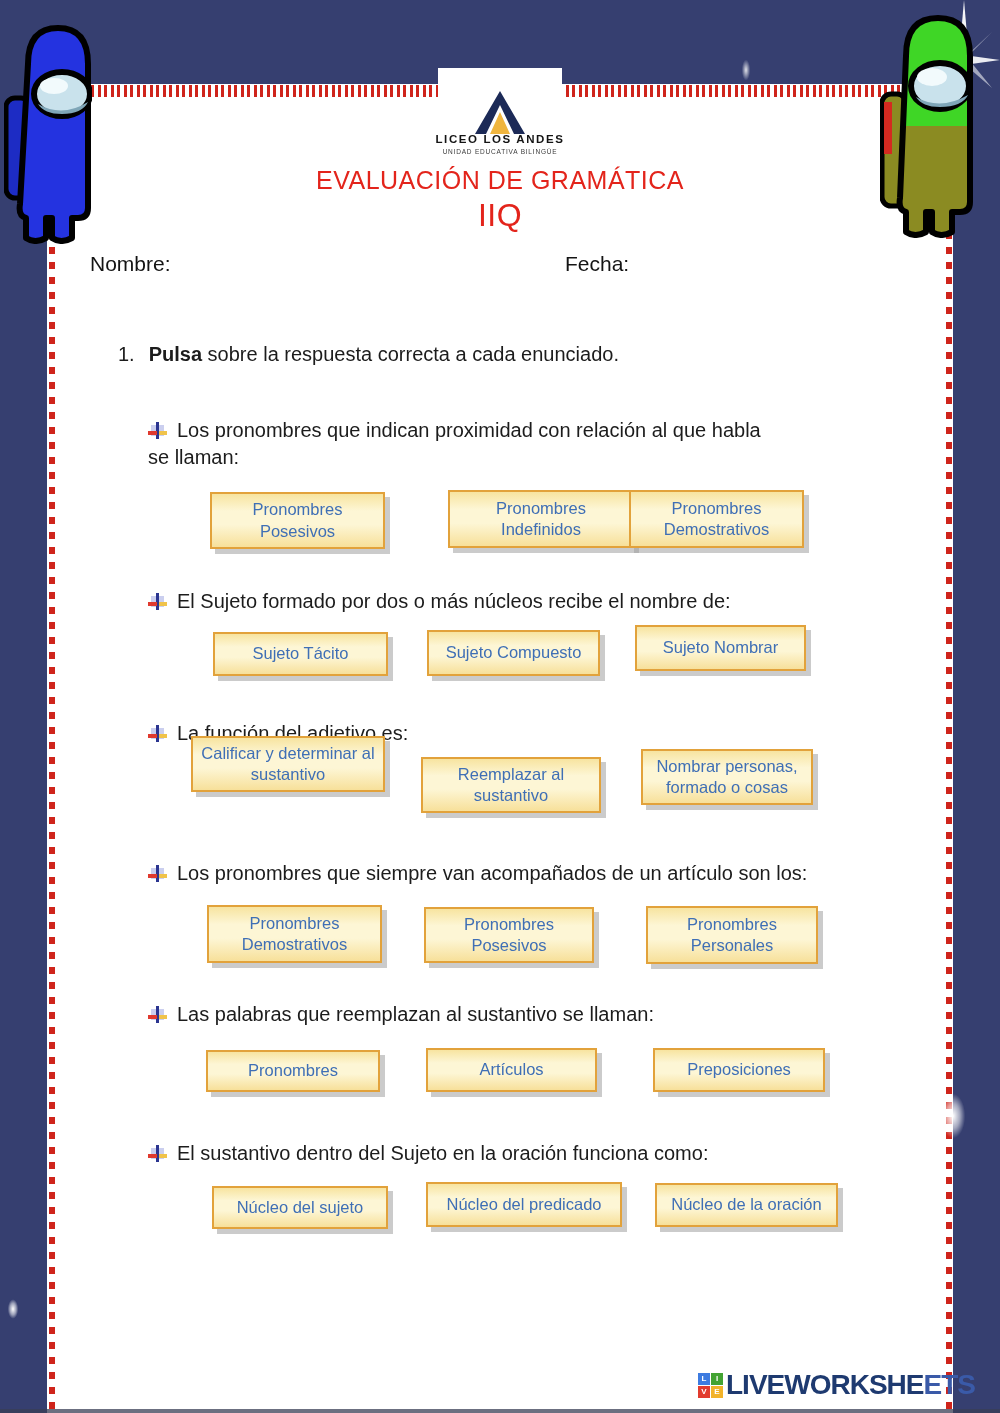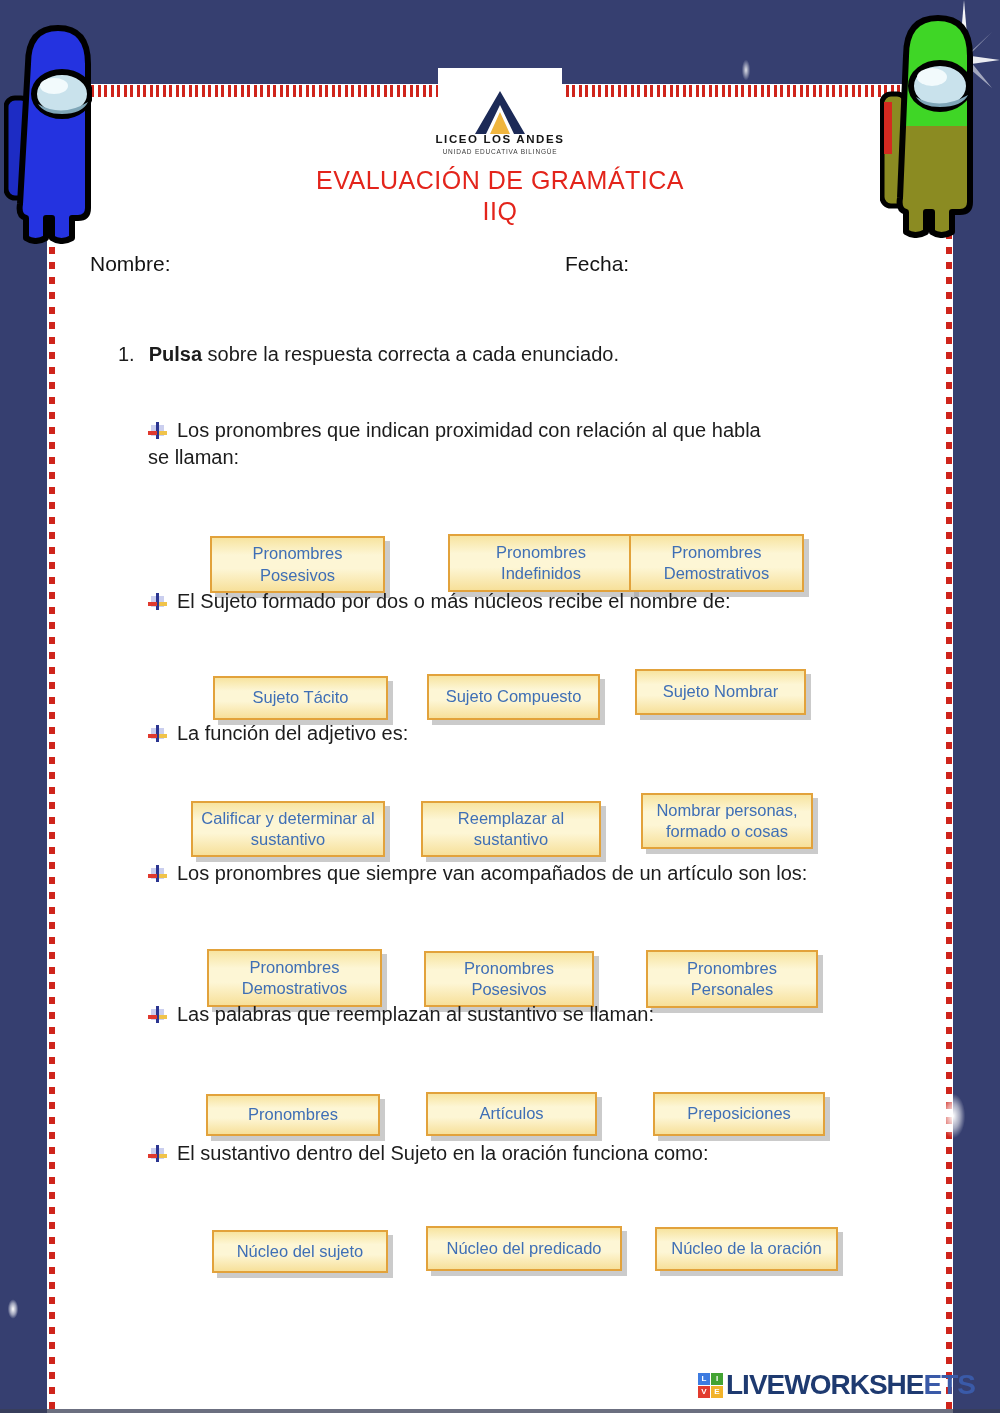--- a/index.html
+++ b/index.html
@@ -18,40 +18,40 @@
     background:repeating-linear-gradient(180deg,#cf241b 0 7px,rgba(0,0,0,0) 7px 15px);}
   .logo-box{position:absolute;left:438px;top:68px;width:124px;height:36px;background:#ffffff;}
   .logo-svg{position:absolute;left:470px;top:90px;}
   .logo-name{position:absolute;left:350px;top:133px;width:300px;text-align:center;
     font-size:11.5px;letter-spacing:1.6px;color:#141414;font-weight:600;}
   .logo-sub{position:absolute;left:350px;top:148px;width:300px;text-align:center;
     font-size:6.5px;letter-spacing:0.8px;color:#3a3a3a;}
   .title1{position:absolute;left:100px;top:166px;width:800px;text-align:center;
     font-size:25px;letter-spacing:0.5px;color:#e3241b;font-weight:500;}
   .title2{position:absolute;left:100px;top:197px;width:800px;text-align:center;
-    font-size:25px;letter-spacing:0.5px;color:#e3241b;font-weight:500;}
+    font-size:32px;letter-spacing:0.5px;color:#e3241b;font-weight:500;}
   .field-label{position:absolute;font-size:21px;color:#141414;}
   .instruction{position:absolute;left:118px;top:343px;font-size:20px;color:#1c1c1c;}
   .instruction .num{margin-right:14px;}
   .instruction b{font-weight:700;}
   
   .question{position:absolute;left:148px;width:800px;font-size:20px;color:#1c1c1c;line-height:1.35;}
   .qtext{white-space:pre-line;}
   .bullet{display:inline-block;position:relative;width:20px;height:17px;margin-right:9px;vertical-align:-2px;}
   .bullet .gl{position:absolute;left:3px;top:3px;width:13px;height:11px;background:rgba(125,135,215,0.40);}
   .bullet .vb{position:absolute;left:8px;top:0;width:3px;height:17px;background:#2b3590;}
   .bullet .hr{position:absolute;left:0;top:9px;width:9px;height:4px;background:#e03a2f;}
   .bullet .hy{position:absolute;left:11px;top:9px;width:8px;height:4px;background:#f0c34a;}
   
   .answer-btn{
     position:absolute;box-sizing:border-box;border:2px solid #e2a23b;
     background:linear-gradient(180deg,#f7e4a0 0%,#fdf6d5 32%,#fdf6d5 58%,#f7e09a 100%);
     color:#3f6fb5;font-size:16.5px;line-height:1.3;
     display:flex;align-items:center;justify-content:center;text-align:center;
-    box-shadow:5px 5px 0 rgba(160,160,160,0.55);cursor:pointer;padding:10px 8px;margin-top:44px;
+    box-shadow:5px 5px 0 rgba(160,160,160,0.55);cursor:pointer;padding:10px 8px;
   }
   
   .crew{position:absolute;}
   .sparkle-big{position:absolute;left:918px;top:0px;}
   .sparkle-mid{position:absolute;left:936px;top:1085px;width:34px;height:62px;
     background:radial-gradient(ellipse 50% 50% at 50% 50%,#ffffff 0%,rgba(255,255,255,0.55) 40%,rgba(255,255,255,0) 72%);}
   .sparkle-left{position:absolute;left:6px;top:1296px;width:14px;height:26px;
     background:radial-gradient(ellipse 50% 50% at 50% 50%,#ffffff 0%,rgba(255,255,255,0.5) 45%,rgba(255,255,255,0) 75%);}
   .sparkle-tiny{position:absolute;left:740px;top:55px;width:12px;height:30px;
     background:radial-gradient(ellipse 50% 50% at 50% 50%,rgba(255,255,255,0.85) 0%,rgba(255,255,255,0) 70%);}
@@ -136,21 +136,21 @@
   <div class="question" style="top:588px">
     <span class="bullet"><i class="gl"></i><i class="vb"></i><i class="hr"></i><i class="hy"></i></span><span class="qtext">El Sujeto formado por dos o más núcleos recibe el nombre de:</span>
   </div>
   <div class="answer-btn" style="left:213px;top:632px;width:175px;height:44px">Sujeto Tácito</div>
   <div class="answer-btn" style="left:427px;top:630px;width:173px;height:46px">Sujeto Compuesto</div>
   <div class="answer-btn" style="left:635px;top:625px;width:171px;height:46px">Sujeto Nombrar</div>
 
   <div class="question" style="top:720px">
     <span class="bullet"><i class="gl"></i><i class="vb"></i><i class="hr"></i><i class="hy"></i></span><span class="qtext">La función del adjetivo es:</span>
   </div>
-  <div class="answer-btn" style="left:191px;top:757px;width:194px;height:56px">Calificar y determinar al sustantivo</div>
+  <div class="answer-btn" style="left:191px;top:736px;width:194px;height:56px">Calificar y determinar al sustantivo</div>
   <div class="answer-btn" style="left:421px;top:757px;width:180px;height:56px">Reemplazar al sustantivo</div>
   <div class="answer-btn" style="left:641px;top:749px;width:172px;height:56px">Nombrar personas, formado o cosas</div>
 
   <div class="question" style="top:860px">
     <span class="bullet"><i class="gl"></i><i class="vb"></i><i class="hr"></i><i class="hy"></i></span><span class="qtext">Los pronombres que siempre van acompañados de un artículo son los:</span>
   </div>
   <div class="answer-btn" style="left:207px;top:905px;width:175px;height:58px">Pronombres Demostrativos</div>
   <div class="answer-btn" style="left:424px;top:907px;width:170px;height:56px">Pronombres Posesivos</div>
   <div class="answer-btn" style="left:646px;top:906px;width:172px;height:58px">Pronombres Personales</div>
 

